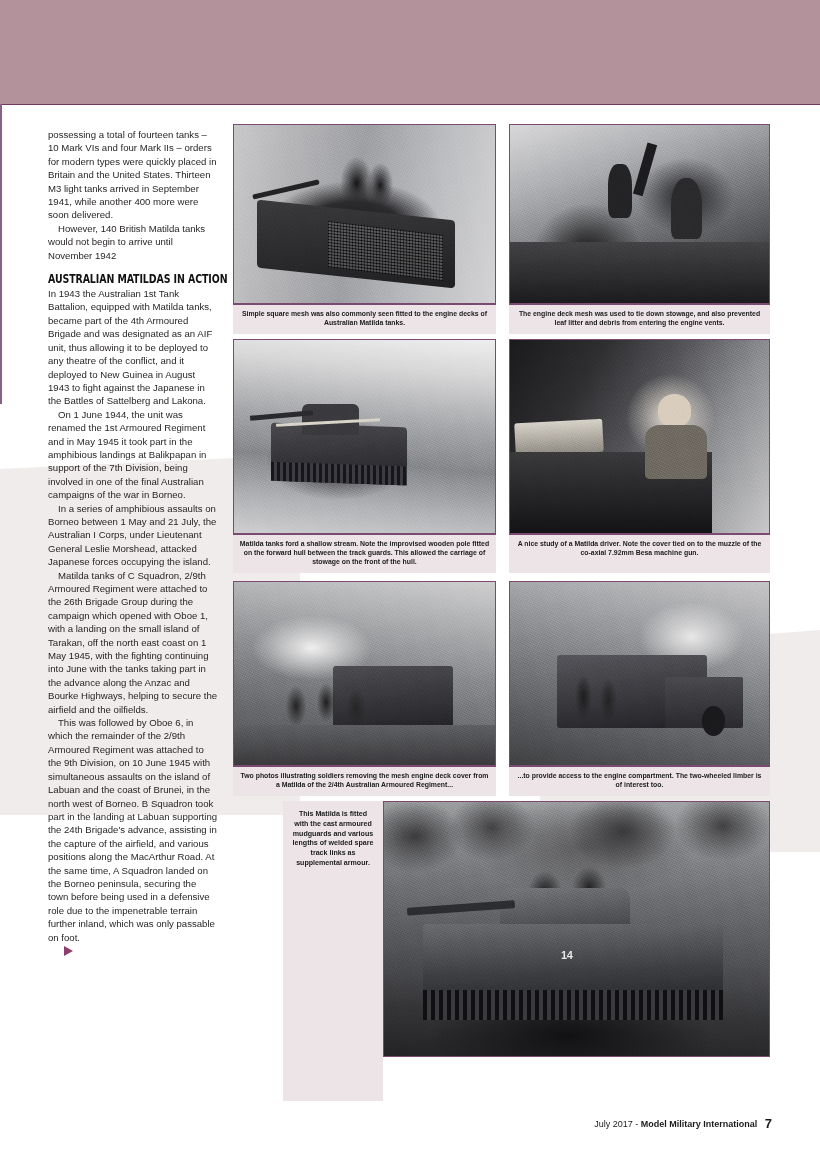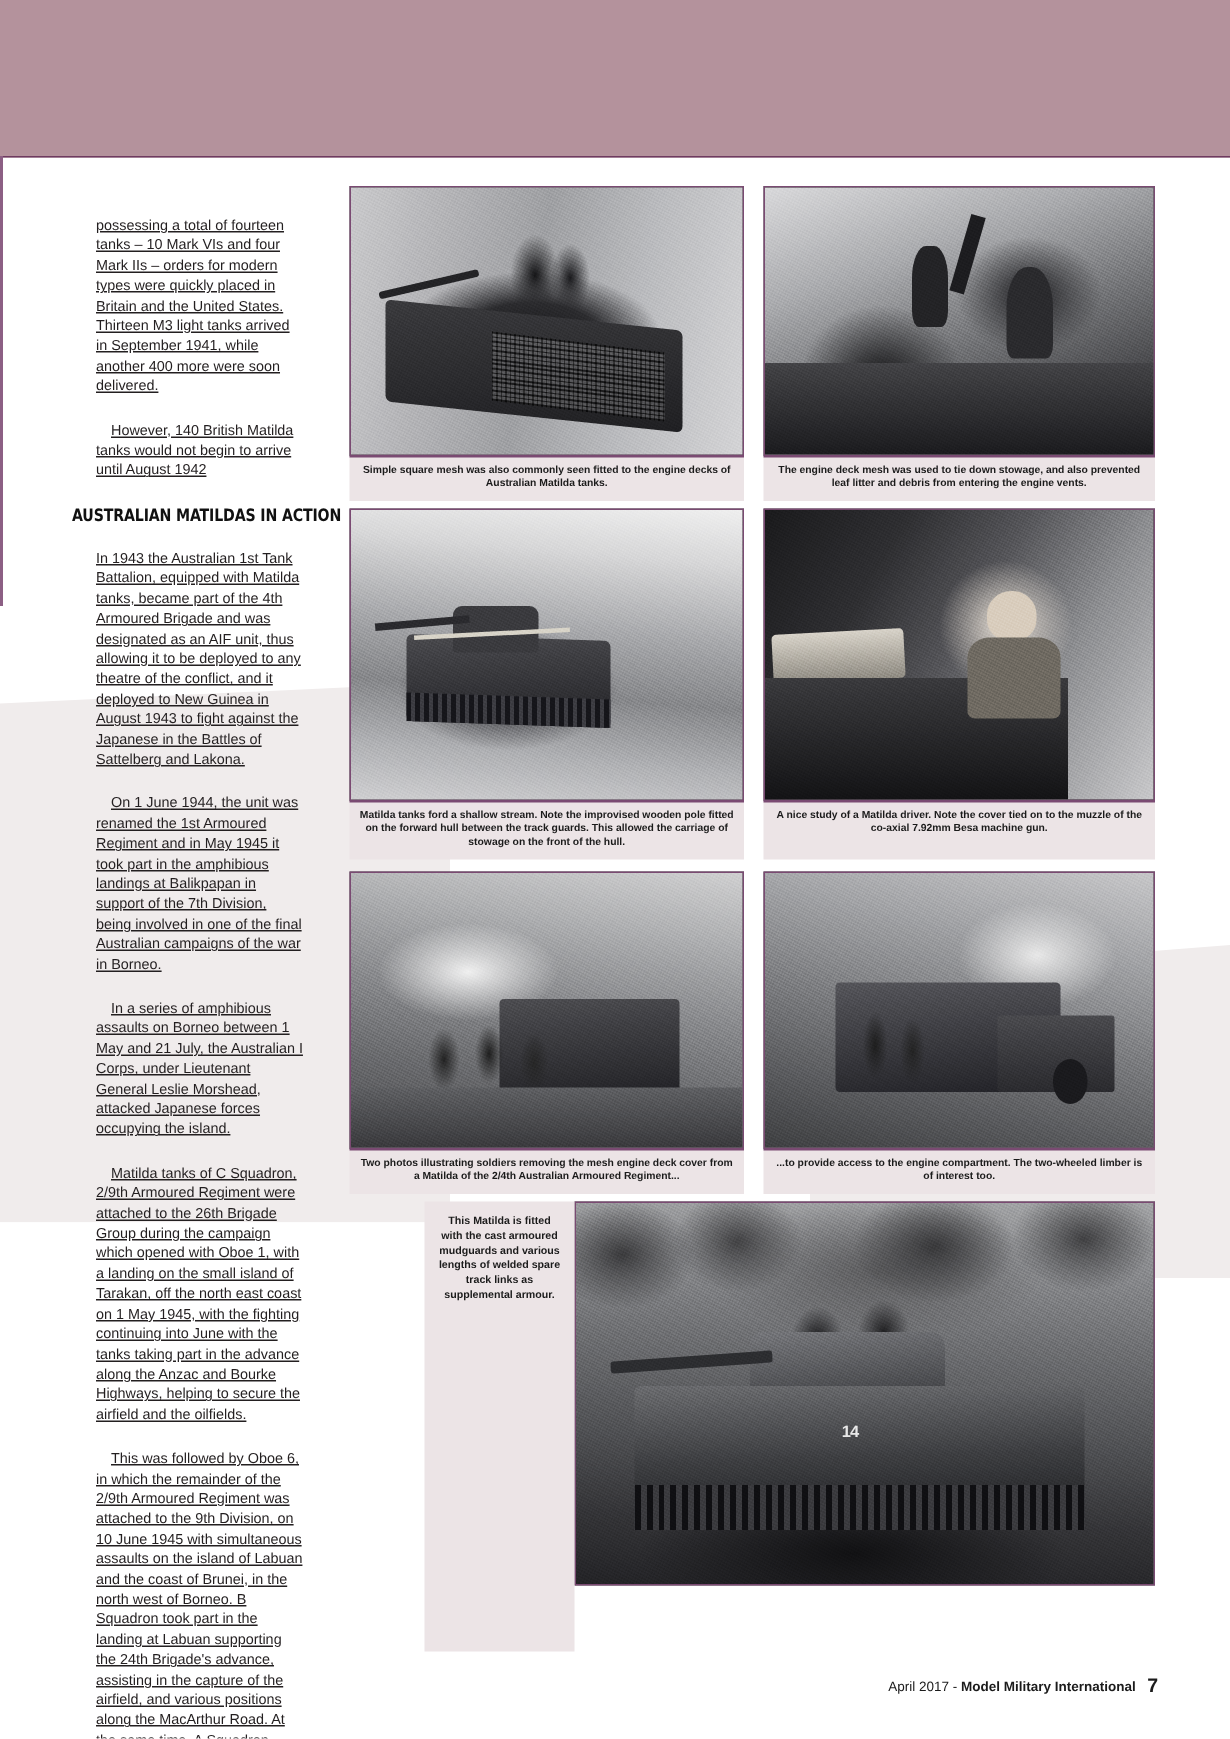--- a/index.html
+++ b/index.html
@@ -38,21 +38,21 @@
 
   
   .text-col{
     position:absolute;left:48px;top:128px;width:170px;
     z-index:3;
     color:#231f20;
     font-size:9.6px;
     line-height:13.4px;
     text-align:left;
   }
-  .text-col p{margin:16px;text-decoration:underline;}
+  .text-col p{margin:0;}
   .text-col p.indent{text-indent:10px;}
   .sec-head{
     margin:11px 0 1px 0;
     font-family:"DejaVu Sans Condensed","Liberation Sans Narrow","Liberation Sans",sans-serif;
     font-weight:bold;
     font-size:11.4px;
     letter-spacing:-0.1px;
     line-height:13px;
     color:#111;
     transform:scaleX(0.92);
@@ -328,21 +328,21 @@
 
 <div class="page">
 
   <div class="top-banner"></div>
   <div class="left-rule"></div>
   <div class="bg-wedge-left"></div>
   <div class="bg-wedge-right"></div>
 
   <div class="text-col">
     <p>possessing a total of fourteen tanks – 10 Mark VIs and four Mark IIs – orders for modern types were quickly placed in Britain and the United States. Thirteen M3 light tanks arrived in September 1941, while another 400 more were soon delivered.</p>
-    <p class="indent">However, 140 British Matilda tanks would not begin to arrive until August 1942</p>
+    <p class="indent">However, 140 British Matilda tanks would not begin to arrive until November 1942</p>
 
     <div class="sec-head">AUSTRALIAN MATILDAS IN ACTION</div>
 
     <p>In 1943 the Australian 1st Tank Battalion, equipped with Matilda tanks, became part of the 4th Armoured Brigade and was designated as an AIF unit, thus allowing it to be deployed to any theatre of the conflict, and it deployed to New Guinea in August 1943 to fight against the Japanese in the Battles of Sattelberg and Lakona.</p>
     <p class="indent">On 1 June 1944, the unit was renamed the 1st Armoured Regiment and in May 1945 it took part in the amphibious landings at Balikpapan in support of the 7th Division, being involved in one of the final Australian campaigns of the war in Borneo.</p>
     <p class="indent">In a series of amphibious assaults on Borneo between 1 May and 21 July, the Australian I Corps, under Lieutenant General Leslie Morshead, attacked Japanese forces occupying the island.</p>
     <p class="indent">Matilda tanks of C Squadron, 2/9th Armoured Regiment were attached to the 26th Brigade Group during the campaign which opened with Oboe 1, with a landing on the small island of Tarakan, off the north east coast on 1 May 1945, with the fighting continuing into June with the tanks taking part in the advance along the Anzac and Bourke Highways, helping to secure the airfield and the oilfields.</p>
     <p class="indent">This was followed by Oboe 6, in which the remainder of the 2/9th Armoured Regiment was attached to the 9th Division, on 10 June 1945 with simultaneous assaults on the island of Labuan and the coast of Brunei, in the north west of Borneo. B Squadron took part in the landing at Labuan supporting the 24th Brigade's advance, assisting in the capture of the airfield, and various positions along the MacArthur Road. At the same time, A Squadron landed on the Borneo peninsula, securing the town before being used in a defensive role due to the impenetrable terrain further inland, which was only passable on foot.</p>
     <p class="indent"><span class="cont-arrow"></span></p>
   </div>
@@ -421,19 +421,19 @@
       <div class="turret7"></div>
       <div class="barrel7"></div>
       <div class="hull7"></div>
       <div class="tracks7"></div>
       <div class="marking">14</div>
       <div class="grain"></div>
     </div>
   </div>
 
   <div class="footer">
-    <span>April 2017</span>
+    <span>July 2017</span>
     <span>-</span>
     <span class="bold">Model Military International</span>
     <span class="pnum">7</span>
   </div>
 
 </div>
 
 </body></html>

